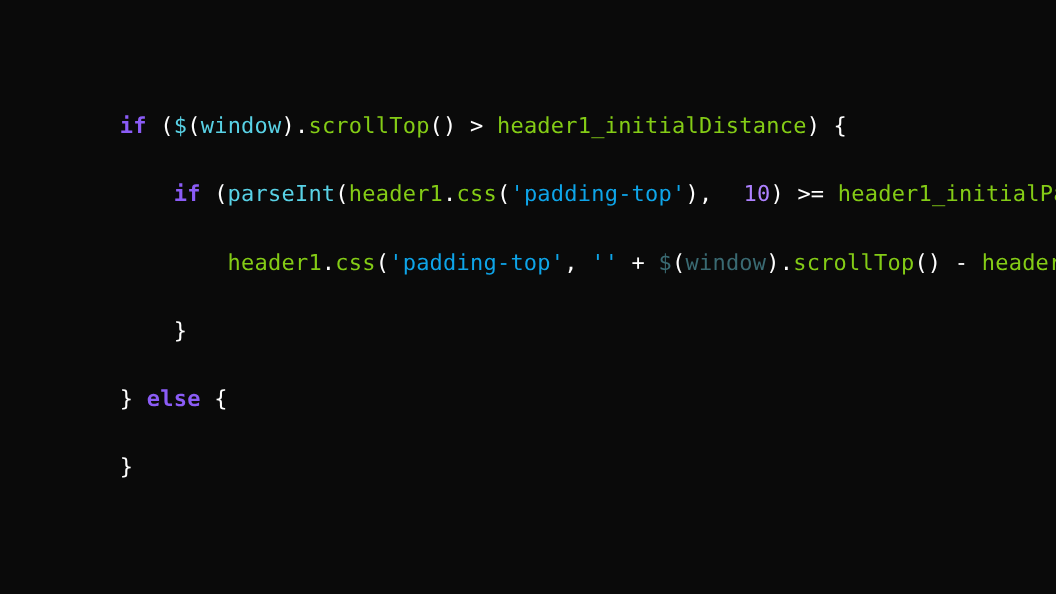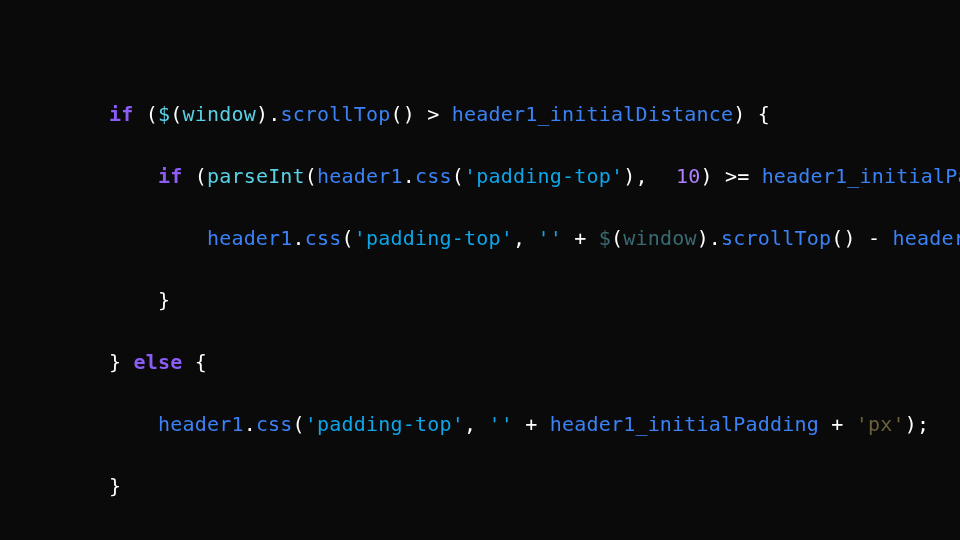--- a/index.html
+++ b/index.html
@@ -10,40 +10,39 @@
     font-size:20px;
     line-height:1.55;
     color:#e8e8e8;
     padding:6px 0 0 60px;
     box-sizing:border-box;
     white-space:pre;
     letter-spacing:0.2px;
   }
   .k{color:#8b5cf6;font-weight:700;}       
   .f{color:#59d2e6;}                        
-  .n{color:#3b82f6;}                        
+  .n{color:#84cc16;}                        
   .p{color:#ffffff;}                        
   .s{color:#0ea5e9;}                        
   .c{color:#ae81ff;margin-left:16px;}                        
   .dim{color:#6a6a6a;}                      
   .dim .s{color:#6a623a;}
   .dim .f{color:#3a6a72;}
   .line{display:block;}
 </style>
 </head>
 <body>
 
 <div class="editor">
 <span class="line">                                                                                    </span>
 <span class="line">    <span class="k">if</span> <span class="p">(</span><span class="f">$</span><span class="p">(</span><span class="f">window</span><span class="p">).</span><span class="n">scrollTop</span><span class="p">() &gt; </span><span class="n">header1_initialDistance</span><span class="p">) {</span></span>
 <span class="line">        <span class="k">if</span> <span class="p">(</span><span class="f">parseInt</span><span class="p">(</span><span class="n">header1</span><span class="p">.</span><span class="n">css</span><span class="p">(</span><span class="s">'padding-top'</span><span class="p">), </span><span class="c">10</span><span class="p">)</span> <span class="dim"><span class="p">&gt;= </span><span class="n">header1_initialPadding</span></span></span>
 <span class="line">            <span class="n">header1</span><span class="p">.</span><span class="n">css</span><span class="p">(</span><span class="s">'padding-top'</span><span class="p">, </span><span class="s">''</span> <span class="dim"><span class="p">+ </span><span class="f">$</span><span class="p">(</span><span class="f">window</span><span class="p">).</span><span class="n">scrollTop</span><span class="p">() - </span><span class="n">header1_initialDistance</span></span></span>
 <span class="line">        <span class="p">}</span></span>
 <span class="line">    <span class="p">}</span> <span class="k">else</span> <span class="p">{</span></span>
-<span class="line">        <span class="n">header1</span><span class="p">.</span><span class="n">css</span><span class="p">(</span><span class="s">'padding-top'</span><span class="p">, </span><span class="s">''</span><span class="p"> + </span><span class="dim"><span class="n">header1_initialPadding</span><span class="p"> + </span><span class="s">'px'</span><span class="p">);</span></span></span>
 <span class="line">    <span class="p">}</span></span>
 <span class="line"> </span>
 
 
 
 
 
 
 </div>
 

